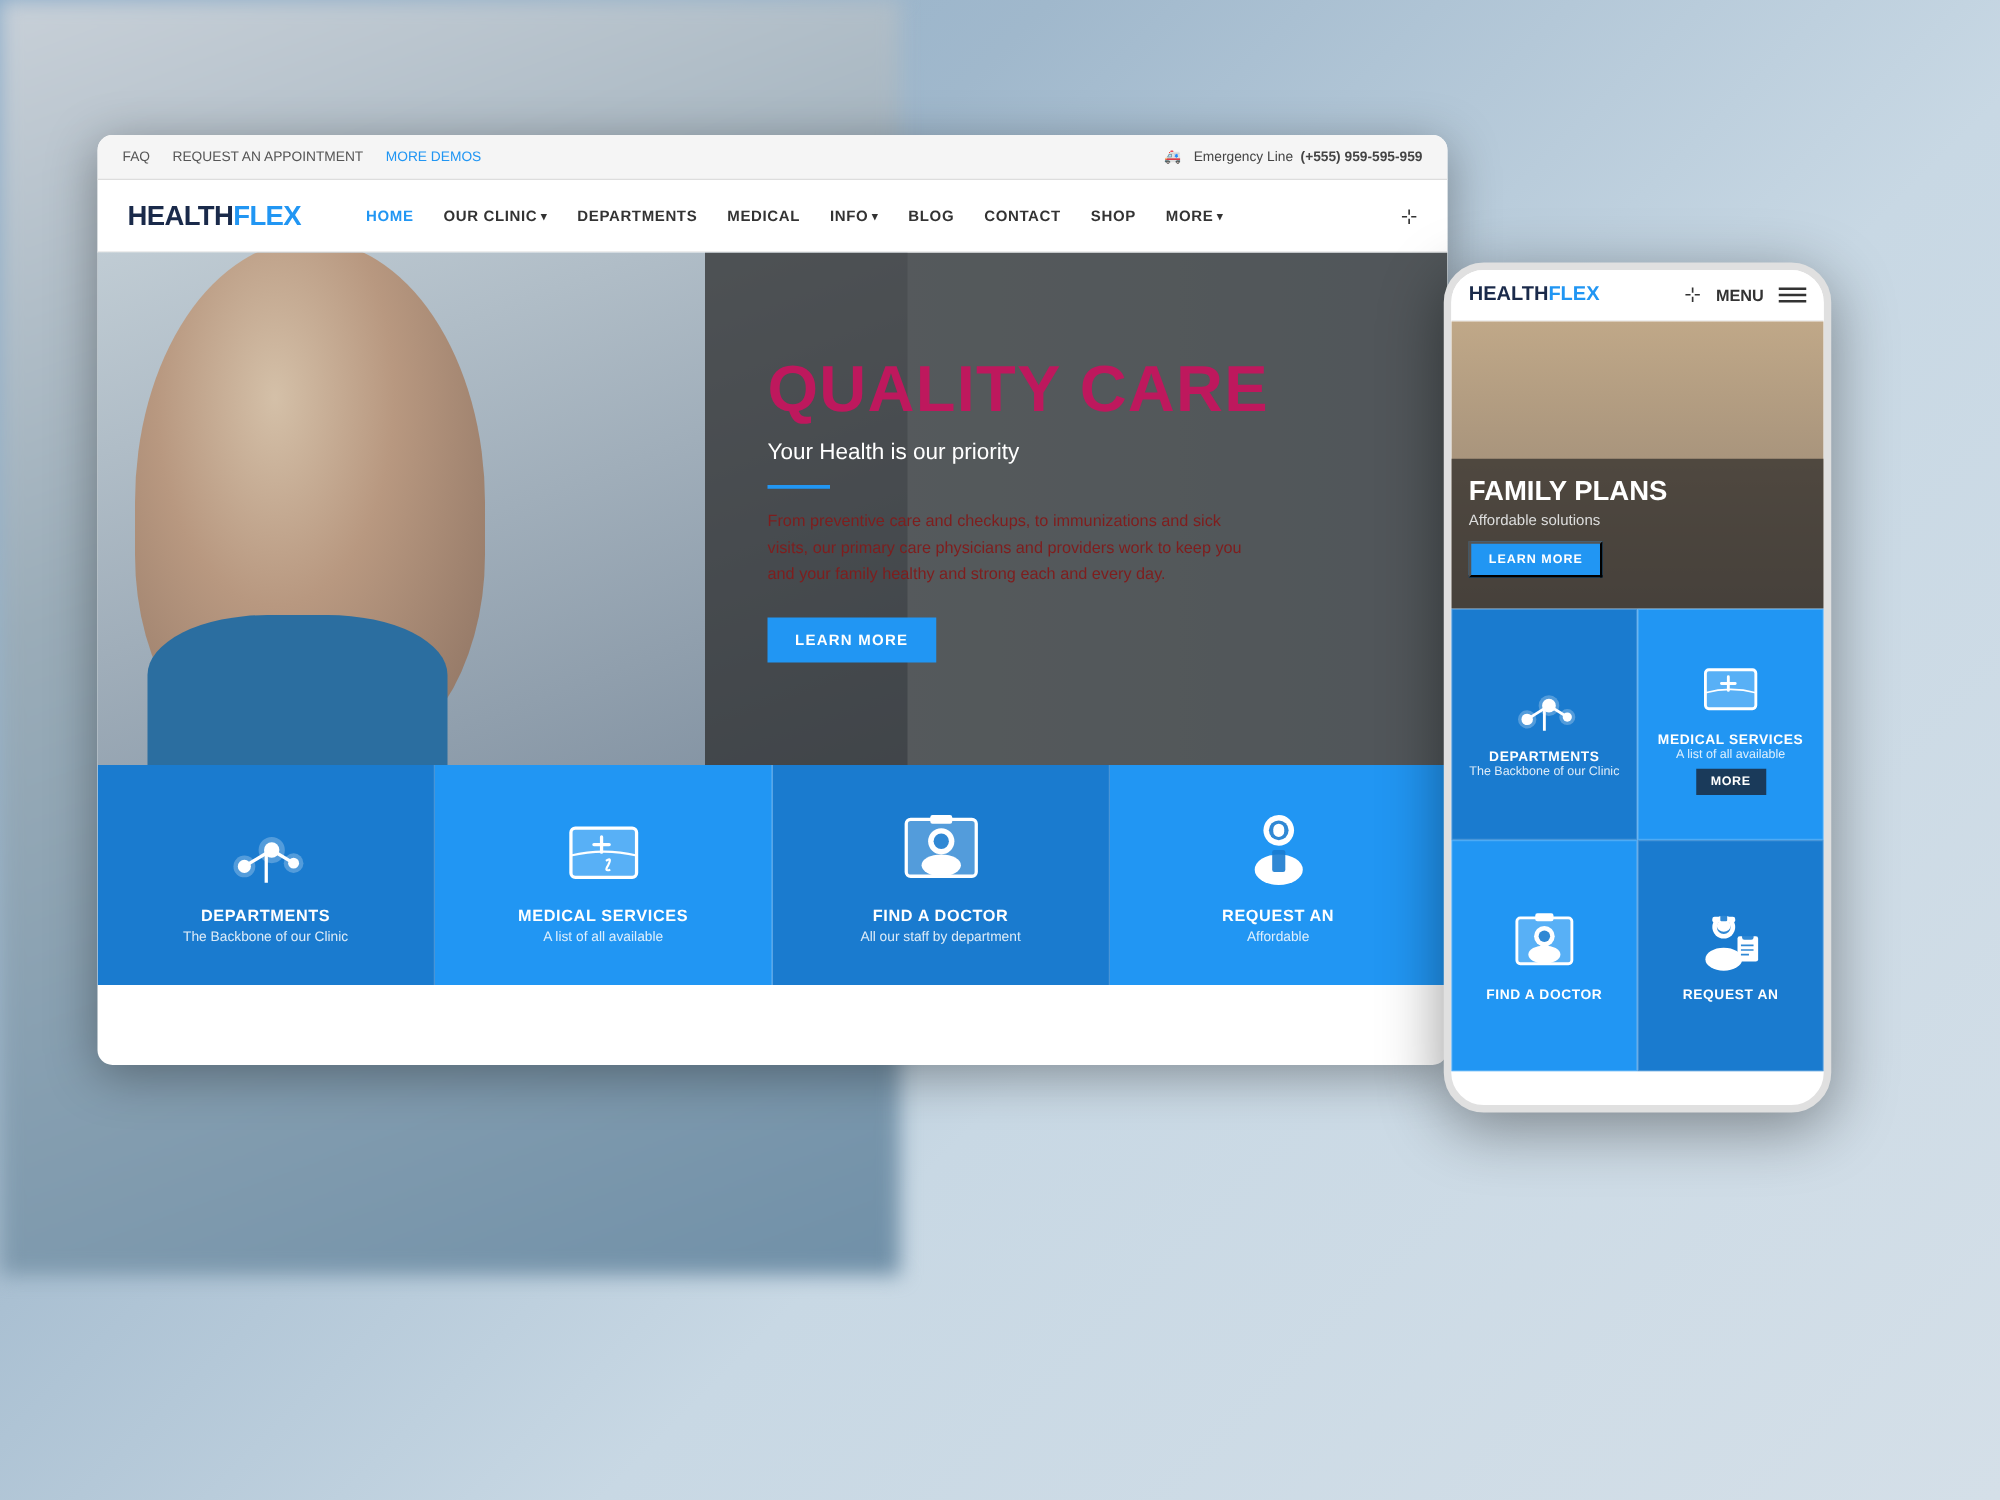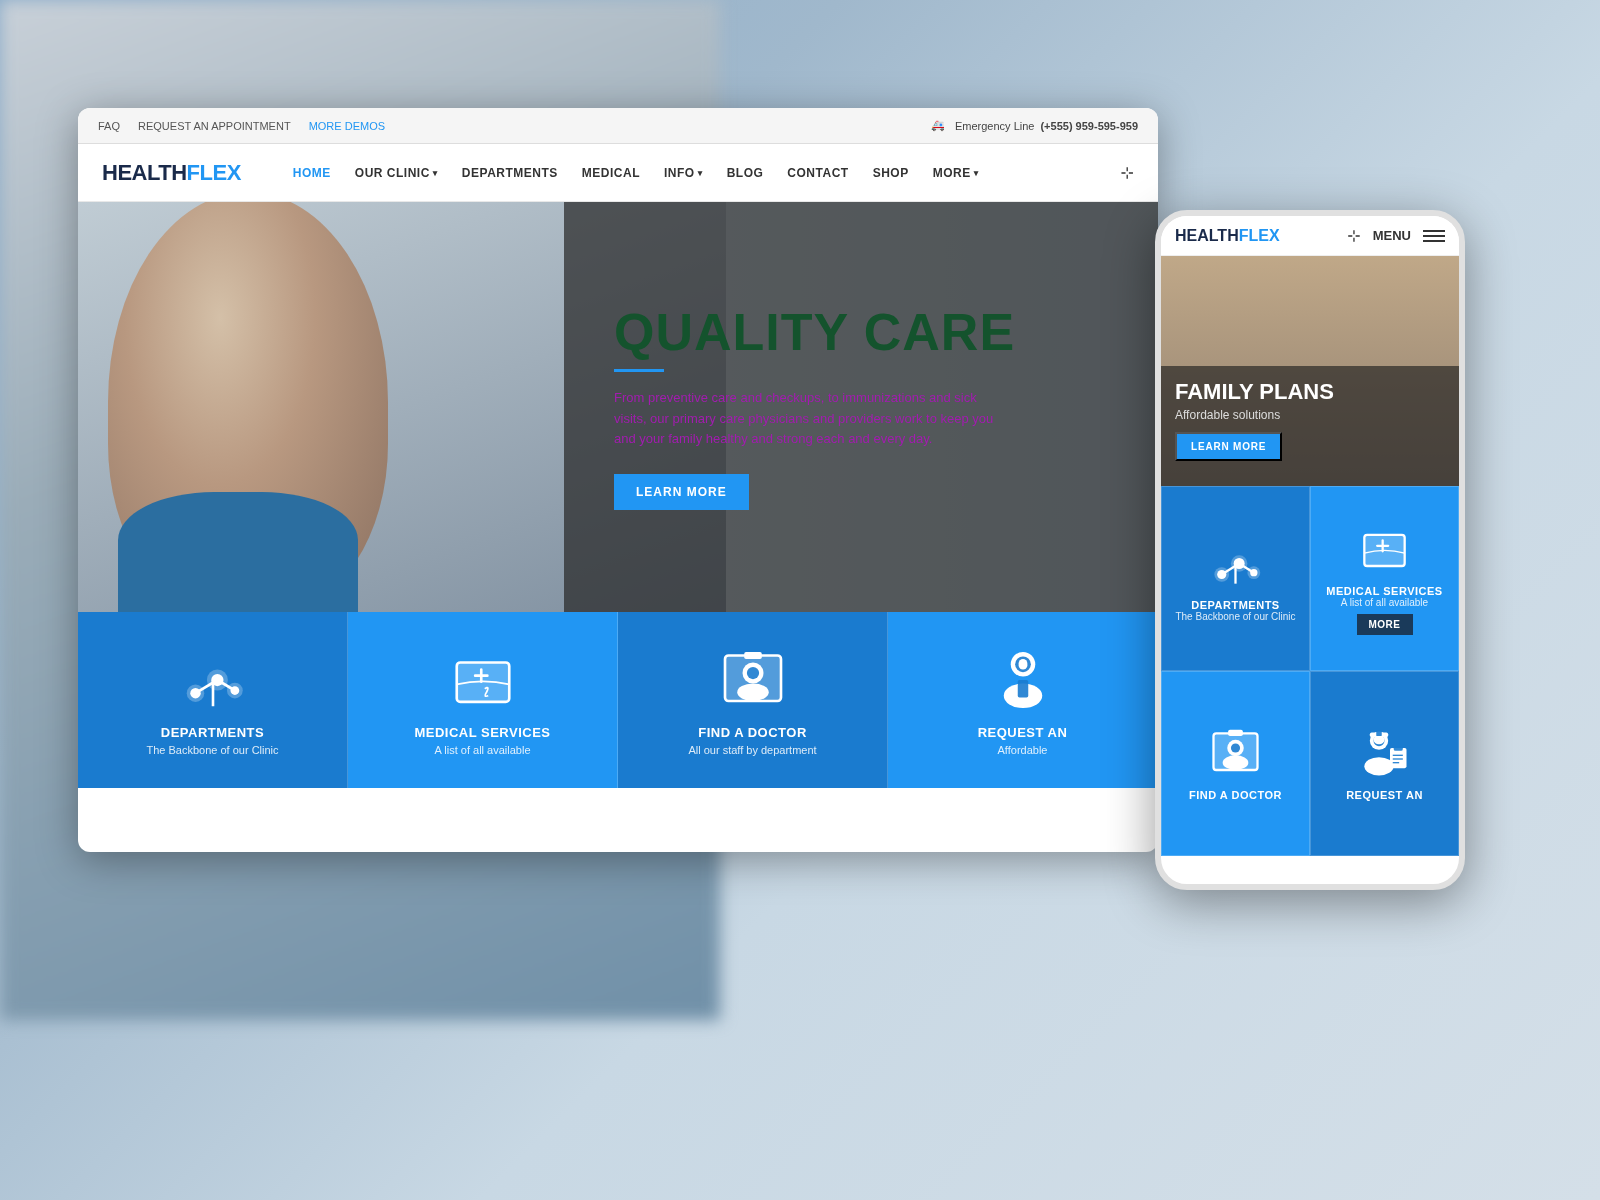--- a/index.html
+++ b/index.html
@@ -147,40 +147,40 @@
       height: 100%;
       background: rgba(40,40,40,0.72);
       display: flex;
       flex-direction: column;
       justify-content: center;
       padding: 40px 50px;
     }
     .hero-title {
       font-size: 52px;
       font-weight: 900;
-      color: #14532d;
+      color: #be185d;
       line-height: 1.1;
       letter-spacing: 1px;
       text-transform: uppercase;
     }
     .hero-subtitle {
       font-size: 18px;
       color: #fff;
       margin: 10px 0 8px;
       font-weight: 300;
     }
     .hero-divider {
       width: 50px;
       height: 3px;
       background: #2196F3;
       margin: 8px 0 16px;
     }
     .hero-desc {
       font-size: 13px;
-      color: #a21caf;
+      color: #7f1d1d;
       line-height: 1.6;
       margin-bottom: 24px;
       max-width: 380px;
     }
     .btn-learn {
       display: inline-block;
       background: #2196F3;
       color: #fff;
       font-size: 12px;
       font-weight: 700;
@@ -411,20 +411,21 @@
   </div>
 
   <div class="hero">
     <div class="hero-bg"></div>
     <div class="hero-doctor">
       <div class="hero-doctor-inner"></div>
       <div class="hero-doctor-scrub"></div>
     </div>
     <div class="hero-overlay">
       <div class="hero-title">QUALITY CARE</div>
+      <div class="hero-subtitle">Your Health is our priority</div>
       <div class="hero-divider"></div>
       <div class="hero-desc">From preventive care and checkups, to immunizations and sick visits, our primary care physicians and providers work to keep you and your family healthy and strong each and every day.</div>
       <button class="btn-learn">LEARN MORE</button>
     </div>
   </div>
 
   <div class="services-bar">
 
     <div class="service-item">
       <div class="service-icon">

